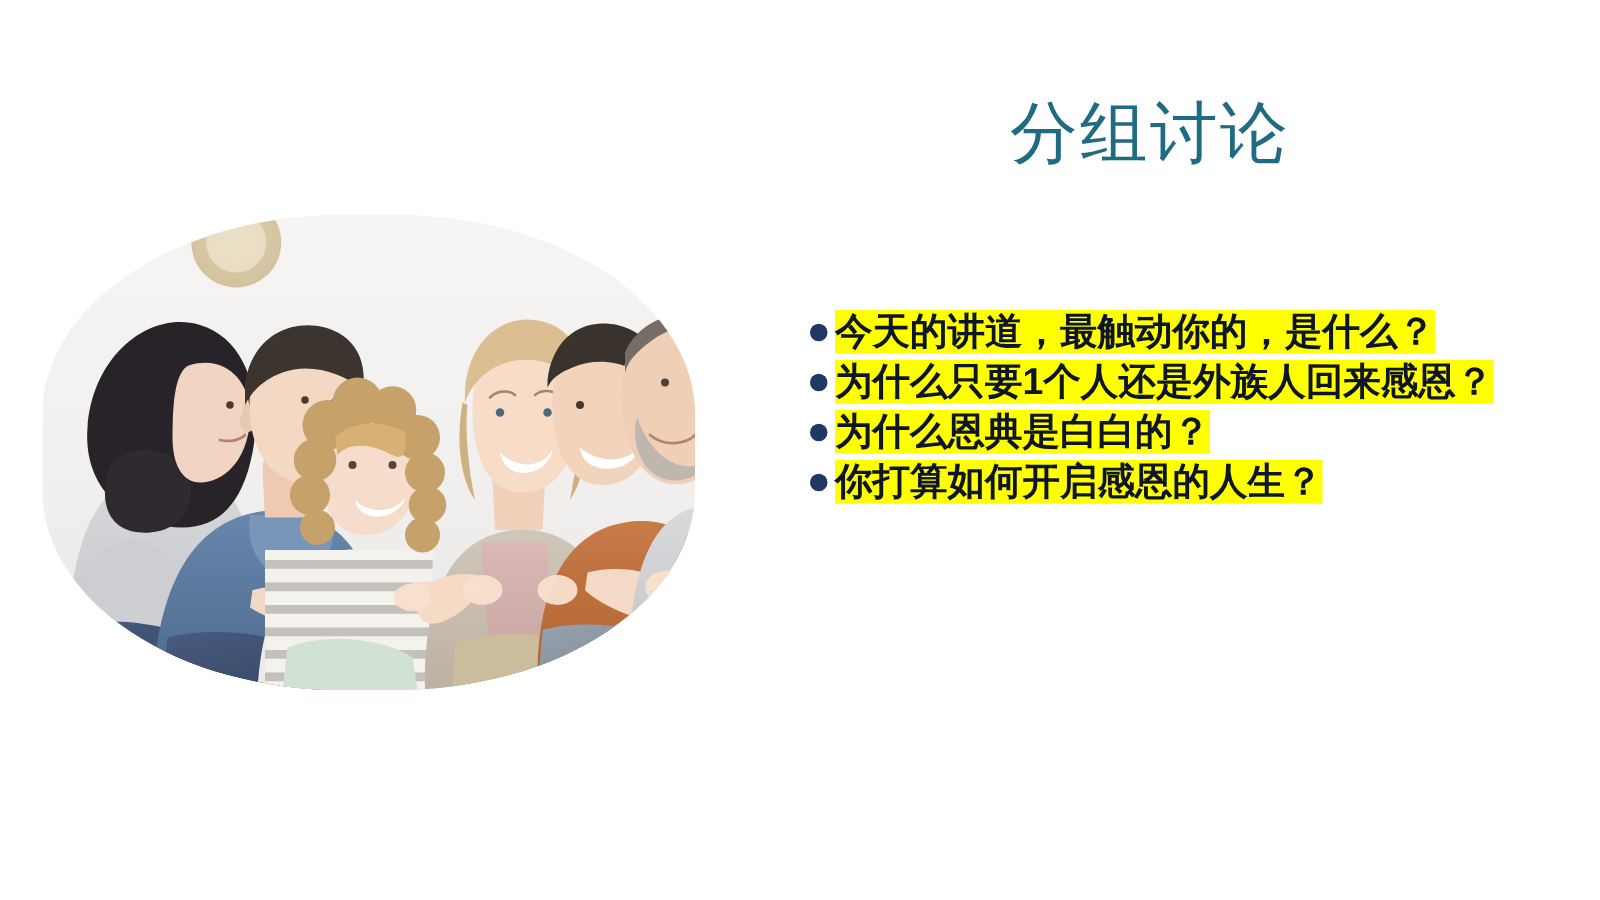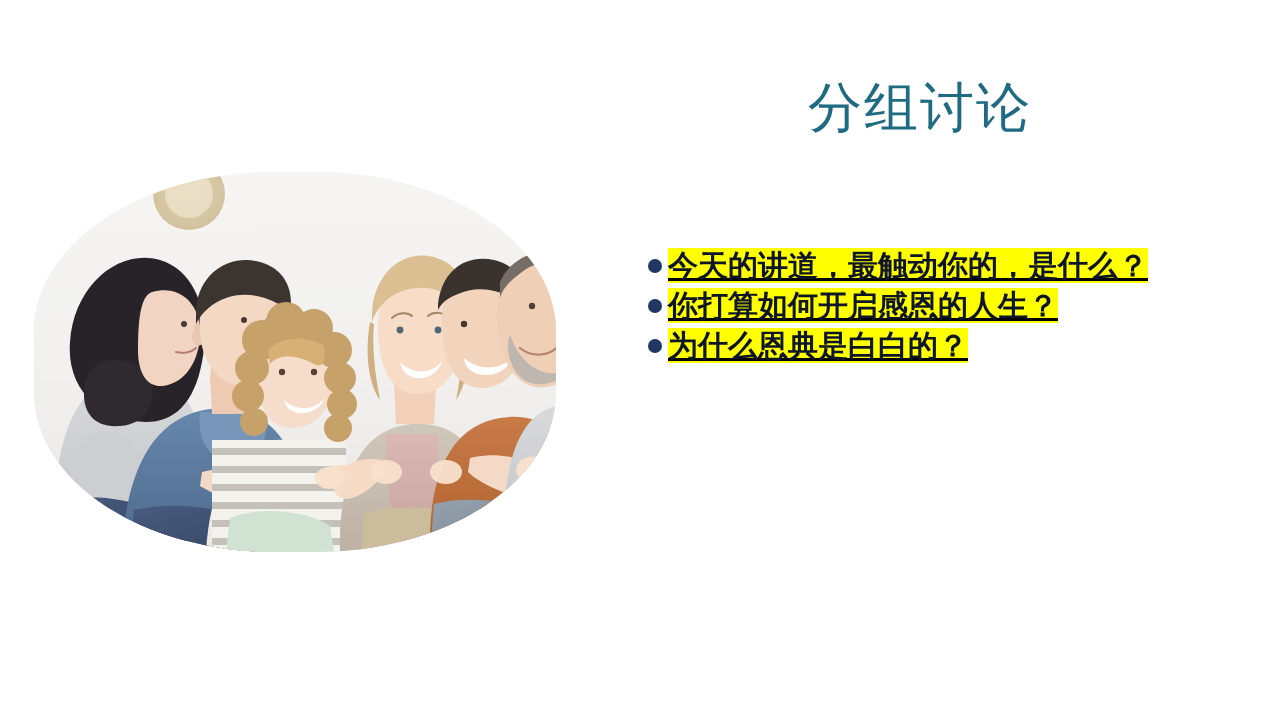--- a/index.html
+++ b/index.html
@@ -61,21 +61,20 @@
     width: 100%;
     height: 100%;
   }
 
   
   .bullet-list {
     position: absolute;
     left: 648px;
     top: 214px;
     width: 556px;
-    text-decoration: underline;
   }
   .bullet-row {
     display: flex;
     align-items: flex-start;
     margin-bottom: 2px;
   }
   .bullet-dot {
     flex: 0 0 auto;
     width: 14px;
     height: 14px;
@@ -294,26 +293,30 @@
     </div>
   </div>
 
   <div class="bullet-list">
 
     <div class="bullet-row">
       <span class="bullet-dot"></span>
       <span class="bullet-text"><span class="hl">今天的讲道，最触动你的，是什么？</span></span>
     </div>
 
+    <div class="bullet-row">
+      <span class="bullet-dot"></span>
+      <span class="bullet-text"><span class="hl">为什么只要1个人还是外族人回来感恩？</span></span>
+    </div>
+
+    <div class="bullet-row">
+      <span class="bullet-dot"></span>
+      <span class="bullet-text"><span class="hl">为什么恩典是白白的？</span></span>
+    </div>
 
     <div class="bullet-row">
       <span class="bullet-dot"></span>
       <span class="bullet-text"><span class="hl">你打算如何开启感恩的人生？</span></span>
     </div>
 
-    <div class="bullet-row">
-      <span class="bullet-dot"></span>
-      <span class="bullet-text"><span class="hl">为什么恩典是白白的？</span></span>
-    </div>
-
   </div>
 
 </div>
 
 </body></html>

